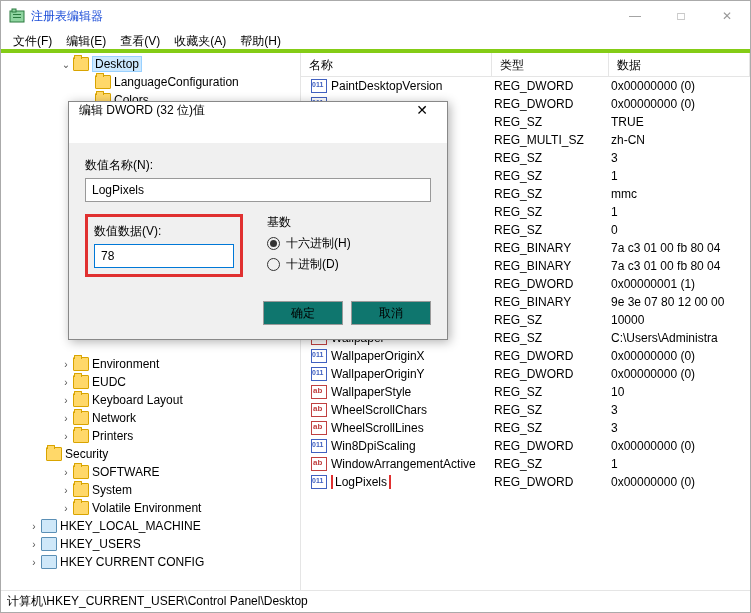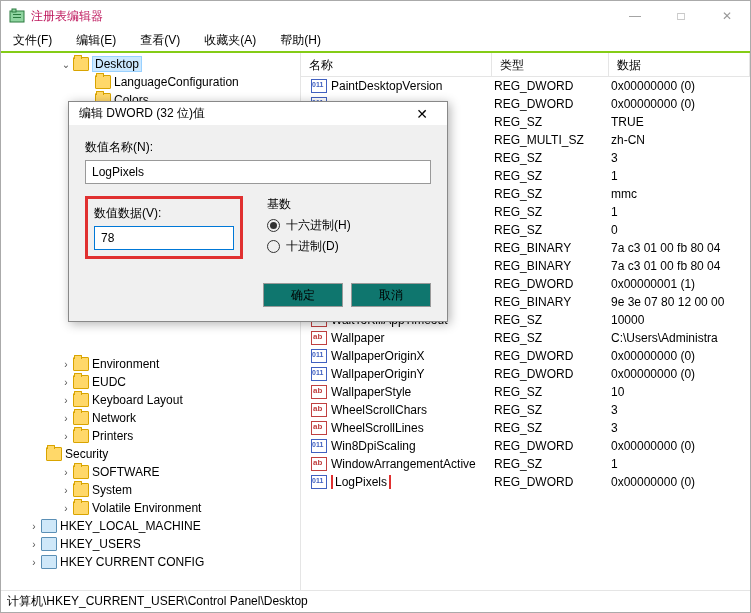--- a/index.html
+++ b/index.html
@@ -1,22 +1,22 @@
 <!DOCTYPE html>
 <html><head>
 <meta charset="utf-8">
 <style>
 *{margin:0;padding:0;box-sizing:border-box;font-family:"Microsoft YaHei","Segoe UI",sans-serif;font-size:12px;color:#000}
 body{background:#fff;width:751px;height:613px;overflow:hidden;position:relative;border:1px solid #aaa}
 .titlebar{height:30px;display:flex;align-items:center;padding:0 0 0 8px;background:#fff}
 .titlebar .icon{width:16px;height:16px;margin-right:6px}
-.titlebar .ttl{flex:1;color:#be185d}
+.titlebar .ttl{flex:1;color:#1d4ed8}
 .winbtns{display:flex}
 .winbtn{width:46px;height:30px;display:flex;align-items:center;justify-content:center;color:#999}
-.menubar{height:22px;display:flex;align-items:flex-end;padding:0 6px;gap:12px;border-bottom:2px solid #84cc16}
+.menubar{height:22px;display:flex;align-items:flex-start;padding:0 6px;gap:2px;border-bottom:4px solid #84cc16}
 .menu{padding:2px 6px}
 .content{display:flex;height:537px}
 .tree{width:300px;border-right:1px solid #e5e5e5;overflow:hidden;padding-top:2px}
 .trow{display:flex;align-items:center;height:18px;white-space:nowrap}
 .tog{width:14px;display:flex;align-items:center;justify-content:center;color:#555;font-size:10px}
 .fld{width:16px;height:14px;background:#ffd869;border:1px solid #d9a400;border-radius:1px;margin-right:3px;position:relative}
 .fld::before{content:"";position:absolute;top:-3px;left:0;width:6px;height:3px;background:#ffd869;border:1px solid #d9a400;border-bottom:none;border-radius:1px 1px 0 0}
 .comp{width:16px;height:14px;background:#cfe8f9;border:1px solid #5a8fb5;border-radius:1px;margin-right:3px}
 .sel{background:#cce8ff;border:1px solid #99d1ff;padding:0 2px}
 .list{flex:1;overflow:hidden}
@@ -26,21 +26,21 @@
 .lrow{display:flex;height:18px;align-items:center;white-space:nowrap}
 .lrow>div{padding:0 2px;overflow:hidden;text-overflow:ellipsis}
 .vicon{width:16px;height:14px;margin:0 4px 0 8px;border:1px solid #888;position:relative;background:#fff;flex-shrink:0}
 .vicon.str{border-color:#c04040}
 .vicon.str::after{content:"ab";position:absolute;font-size:8px;color:#c04040;top:0;left:1px;font-weight:bold}
 .vicon.bin{border-color:#4060c0}
 .vicon.bin::after{content:"011";position:absolute;font-size:7px;color:#4060c0;top:1px;left:0;font-weight:bold}
 .hl{border:2px solid #e03030;padding:0 2px}
 .status{height:22px;border-top:1px solid #e5e5e5;display:flex;align-items:center;padding:0 6px}
 .dlg{position:absolute;left:67px;top:100px;width:380px;background:#f0f0f0;border:1px solid #888;box-shadow:2px 2px 10px rgba(0,0,0,0.3)}
-.dlgtitle{height:23px;display:flex;align-items:center;padding:0 10px;background:#fff}
+.dlgtitle{height:41px;display:flex;padding:0 10px;background:#fff}
 .dlgtitle span{flex:1}
 .dlgclose{width:30px;text-align:center;font-size:14px}
 .dlgbody{padding:14px 16px}
 .lbl{margin-bottom:4px}
 .txtfield{width:100%;border:1px solid #999;background:#fff;padding:4px 6px;margin-bottom:12px;height:24px}
 .row2{display:flex;gap:24px;align-items:flex-start}
 .valbox{border:3px solid #e03030;padding:6px}
 .valbox .txtfield{width:140px;margin-bottom:0;border:1px solid #0078d7}
 .radiogrp{padding-top:0}
 .radio{display:flex;align-items:center;gap:6px;margin:4px 0}

